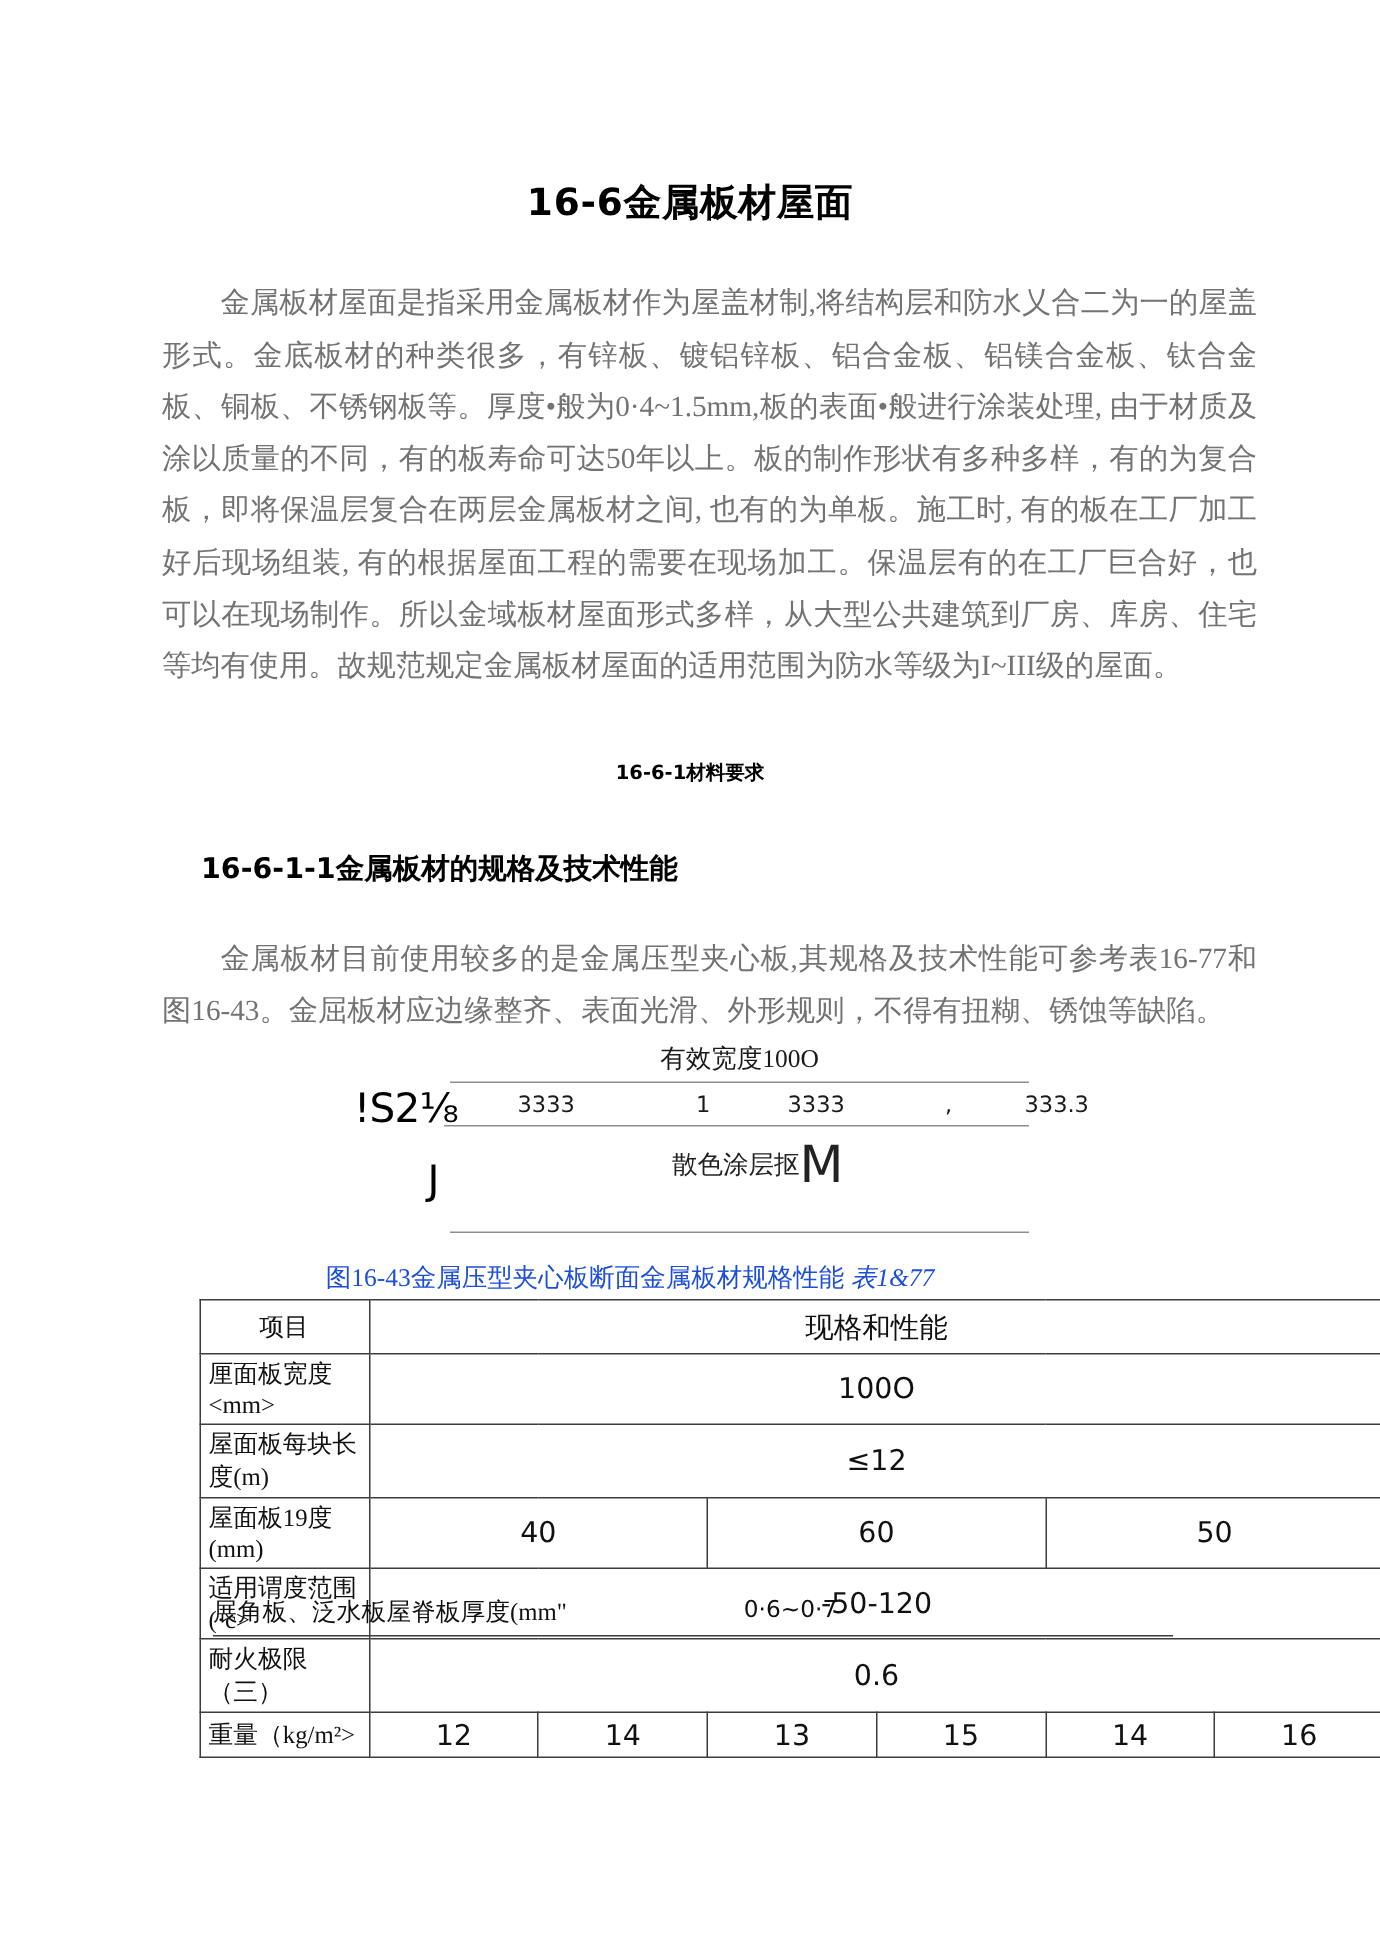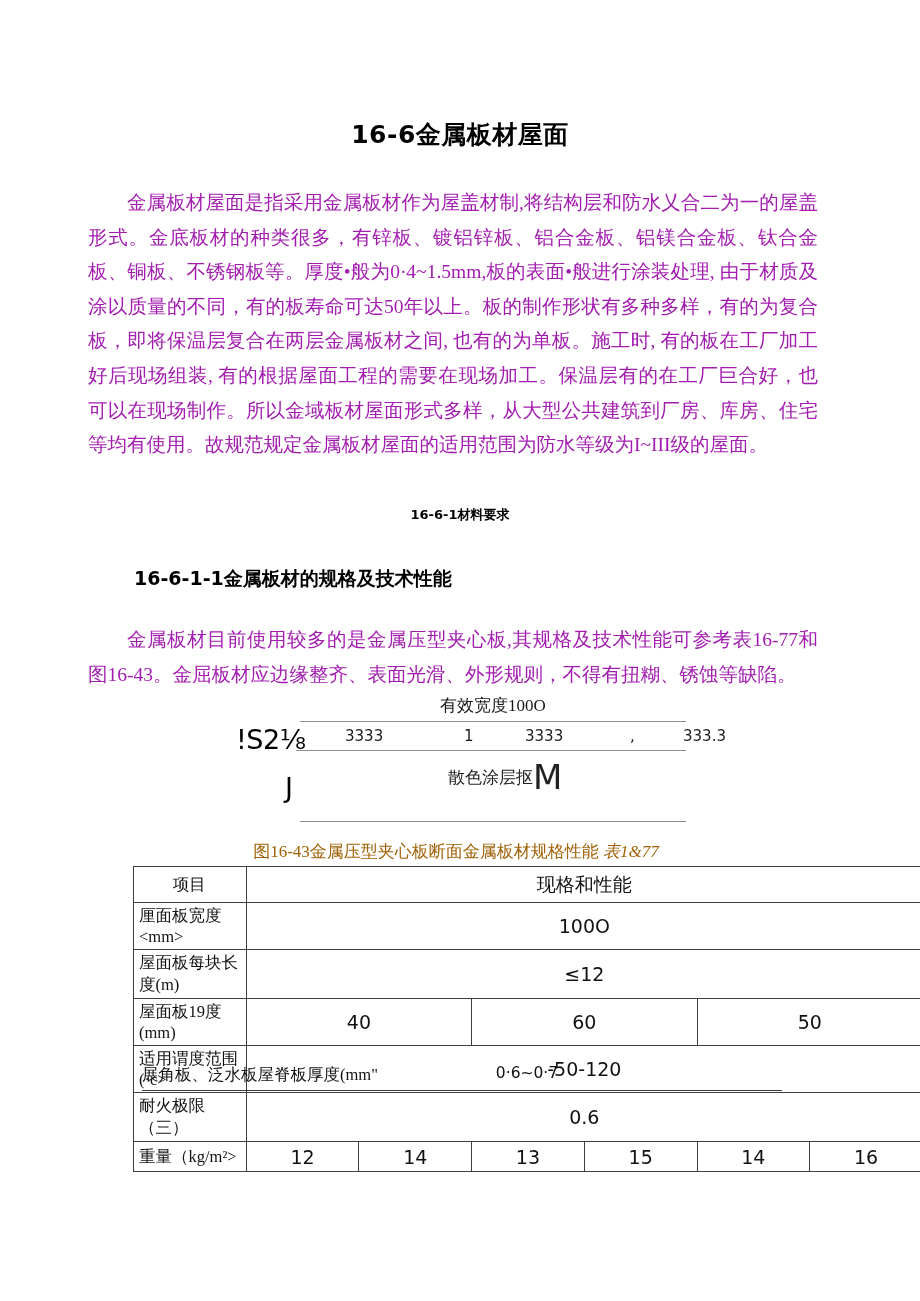--- a/index.html
+++ b/index.html
@@ -32,27 +32,27 @@
     font-family: "DejaVu Sans", "Liberation Sans", sans-serif;
     font-size: 25px;
     font-weight: 700;
     letter-spacing: 0.5px;
     color: #000;
   }
 
   
   .para {
     position: absolute;
-    left: 88px;
+    left: 108px;
     width: 730px;
     font-size: 19.5px;
     line-height: 34.6px;
     text-align: justify;
     text-justify: inter-ideograph;
-    color: #a21caf;
+    color: #737373;
   }
   .para.indent { text-indent: 2em; }
 
   #para-intro { top: 186px; }
   #para-spec  { top: 623px; }
 
   
   .h2 {
     position: absolute;
     left: 0; top: 506px;
@@ -149,22 +149,21 @@
     vertical-align: -6px;
   }
 
   
   .fig-caption {
     position: absolute;
     left: 0; top: 840px;
     width: 840px;
     text-align: center;
     font-size: 17px;
-    color: #a16207;
-    margin-left: 36px;
+    color: #1d4ed8;
   }
   .fig-caption .tbl-no {
     font-style: italic;
     font-family: "Liberation Serif", "DejaVu Serif", serif;
   }
 
   
   .spec-table {
     position: absolute;
     left: 133px; top: 866px;

